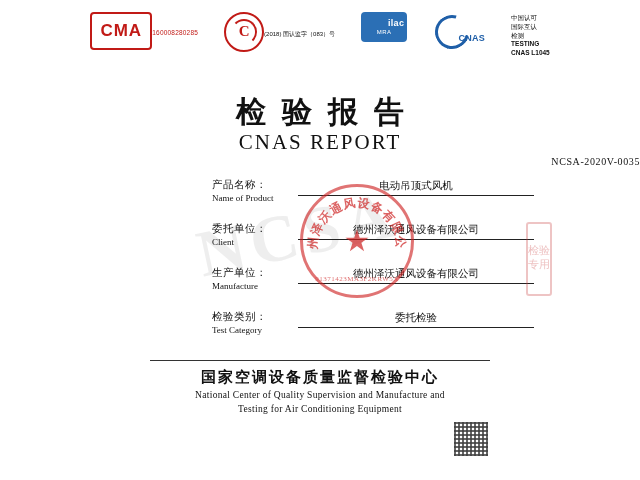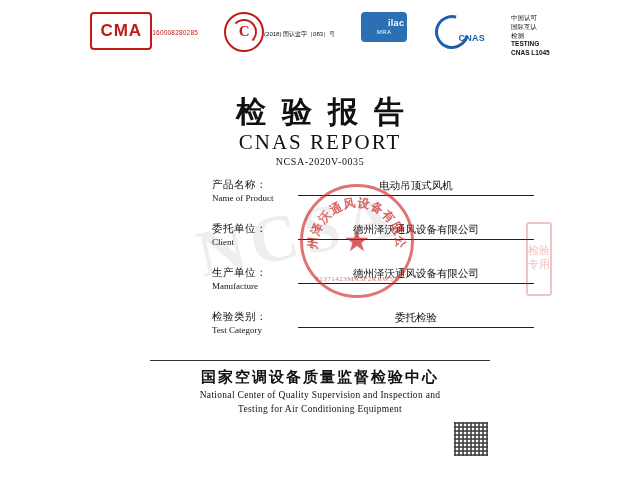--- a/index.html
+++ b/index.html
@@ -198,21 +198,21 @@
     font-family: "Liberation Serif", serif;
     font-size: 21px;
     letter-spacing: 2px;
     color: #111;
   }
   .report-no {
     position: absolute;
     top: 156px;
     left: 0;
     width: 640px;
-    text-align: center;
+    text-align: right;
     font-family: "Liberation Serif", serif;
     font-size: 10px;
     letter-spacing: 0.6px;
     color: #111;
   }
 
   
   .watermark {
     position: absolute;
     top: 196px;
@@ -494,18 +494,18 @@
       </text>
     </svg>
     <div class="seal-star">★</div>
     <div class="seal-bottom">91371423MA3F2KRW5X</div>
   </div>
 
   <div class="side-stamp">检验专用</div>
 
   <div class="divider"></div>
   <div class="footer-cn">国家空调设备质量监督检验中心</div>
-  <div class="footer-en1">National Center of Quality Supervision and Inspection and</div>
+  <div class="footer-en1">National Center of Quality Supervision and Manufacture and</div>
   <div class="footer-en2">Testing for Air Conditioning Equipment</div>
 
   <div class="qr"></div>
 
 </div>
 
 </body></html>

